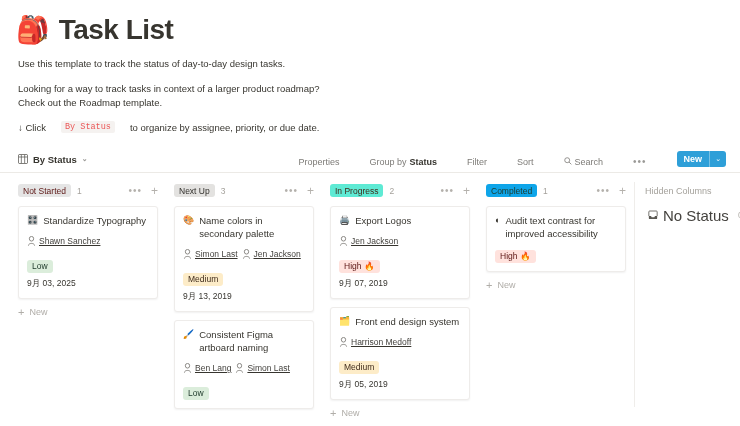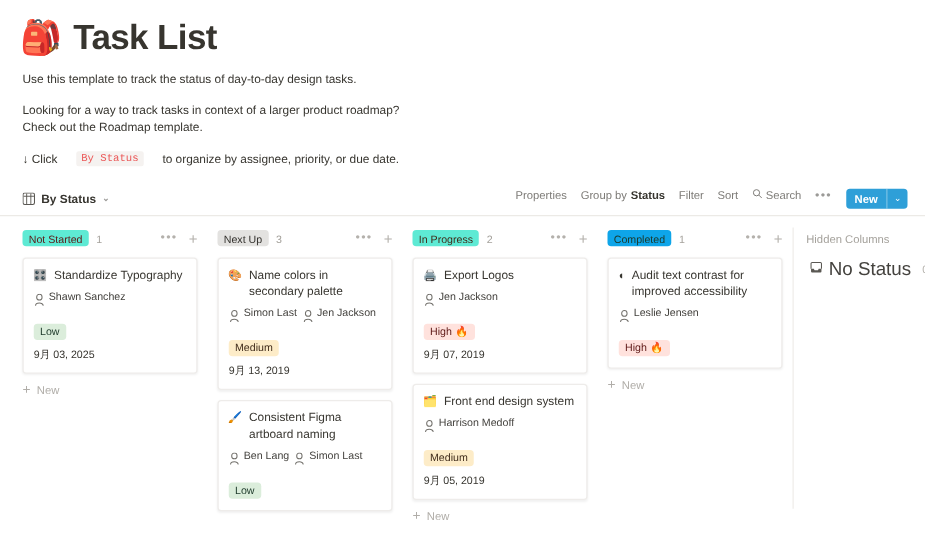--- a/index.html
+++ b/index.html
@@ -53,21 +53,21 @@
   }
   .view-tab {
     display: flex; align-items: center; gap: 5px;
     font-size: 9.5px; font-weight: bold; color: #37352f;
   }
   .view-tab svg { display: block; }
   .chev { font-size: 7px; color: #9b9a97; }
 
   .toolbar {
     margin-left: auto;
-    display: flex; align-items: flex-start; gap: 11px;
+    display: flex; align-items: flex-end; gap: 30px;
     font-size: 9px; color: #7d7b77;
   }
   .toolbar .tb-item { display: flex; align-items: center; gap: 3px; white-space: nowrap; }
   .toolbar .strong { color: #37352f; font-weight: bold; }
   .dots { letter-spacing: 1px; color: #9b9a97; font-size: 10px; }
   .new-btn {
     display: flex; align-items: center;
     background: #2e9fd8; color: #ffffff;
     border-radius: 3px; overflow: hidden;
     height: 16px;
@@ -104,21 +104,21 @@
     padding: 7px 8px 8px 8px;
     margin-bottom: 8px;
   }
   .card-title {
     display: flex; align-items: flex-start; gap: 5px;
     font-size: 9.5px; line-height: 13px; color: #37352f;
     margin-bottom: 5px;
   }
   .card-title .ci { font-size: 9px; line-height: 13px; flex: 0 0 auto; }
   .assignees { display: flex; align-items: center; gap: 4px; flex-wrap: wrap; margin-bottom: 5px; }
-  .assignee { display: flex; align-items: flex-start; gap: 3px; }
+  .assignee { display: flex; align-items: center; gap: 3px; text-decoration: underline; }
   .assignee .nm { font-size: 8.5px; color: #44423e; white-space: nowrap; }
   .av { flex: 0 0 auto; }
   .prio {
     display: inline-flex; align-items: flex-end; gap: 3px;
     font-size: 8.5px; padding: 1.5px 5px; border-radius: 3px;
   }
   .card-date { font-size: 8.5px; color: #37352f; margin-top: 5px; }
 
   .add-new {
     display: flex; align-items: center; gap: 5px;
@@ -196,21 +196,21 @@
         <span class="nb-label">New</span>
         <span class="nb-div"></span>
         <span class="nb-chev">⌄</span>
       </span>
     </div>
   </div>
 
   <div class="board" id="board">
       <div class="column">
         <div class="col-head">
-          <span class="col-badge" style="background:#5eead4;color:#5d1715">Not Started</span>
+          <span class="col-badge" style="background:#e5e5e5;color:#5d1715">Not Started</span>
           <span class="col-count">1</span>
           <span class="col-actions">
             <span class="dots3">•••</span>
             <span class="plus">+</span>
           </span>
         </div>
         <div class="card"><div class="card-title">
             <span class="ci">🎛️</span>
             <span>Standardize Typography</span>
           </div><div class="assignees">
@@ -329,28 +329,20 @@
           <span class="col-badge" style="background:#0ea5e9;color:#1c3829">Completed</span>
           <span class="col-count">1</span>
           <span class="col-actions">
             <span class="dots3">•••</span>
             <span class="plus">+</span>
           </span>
         </div>
         <div class="card"><div class="card-title">
             <span class="ci">◐</span>
             <span>Audit text contrast for improved accessibility</span>
-          </div><div class="assignees">
-            <span class="assignee">
-              <span class="av"><svg width="9" height="10" viewBox="0 0 10 11">
-                  <ellipse cx="5" cy="3" rx="2.4" ry="2.6" fill="none" stroke="#73716c" stroke-width="0.9"></ellipse>
-                  <path d="M1.6 10.6 C1.6 7.4 8.4 7.4 8.4 10.6" fill="none" stroke="#73716c" stroke-width="0.9"></path>
-                </svg></span>
-              <span class="nm">Leslie Jensen</span>
-            </span>
           </div><span class="prio" style="background:#ffe2dd;color:#5d1715">
             <span>High</span>
             <span>🔥</span>
           </span></div>
         <div class="add-new">
           <span class="pl">+</span>
           <span>New</span>
         </div>
       </div>
       <div class="hidden-col">

